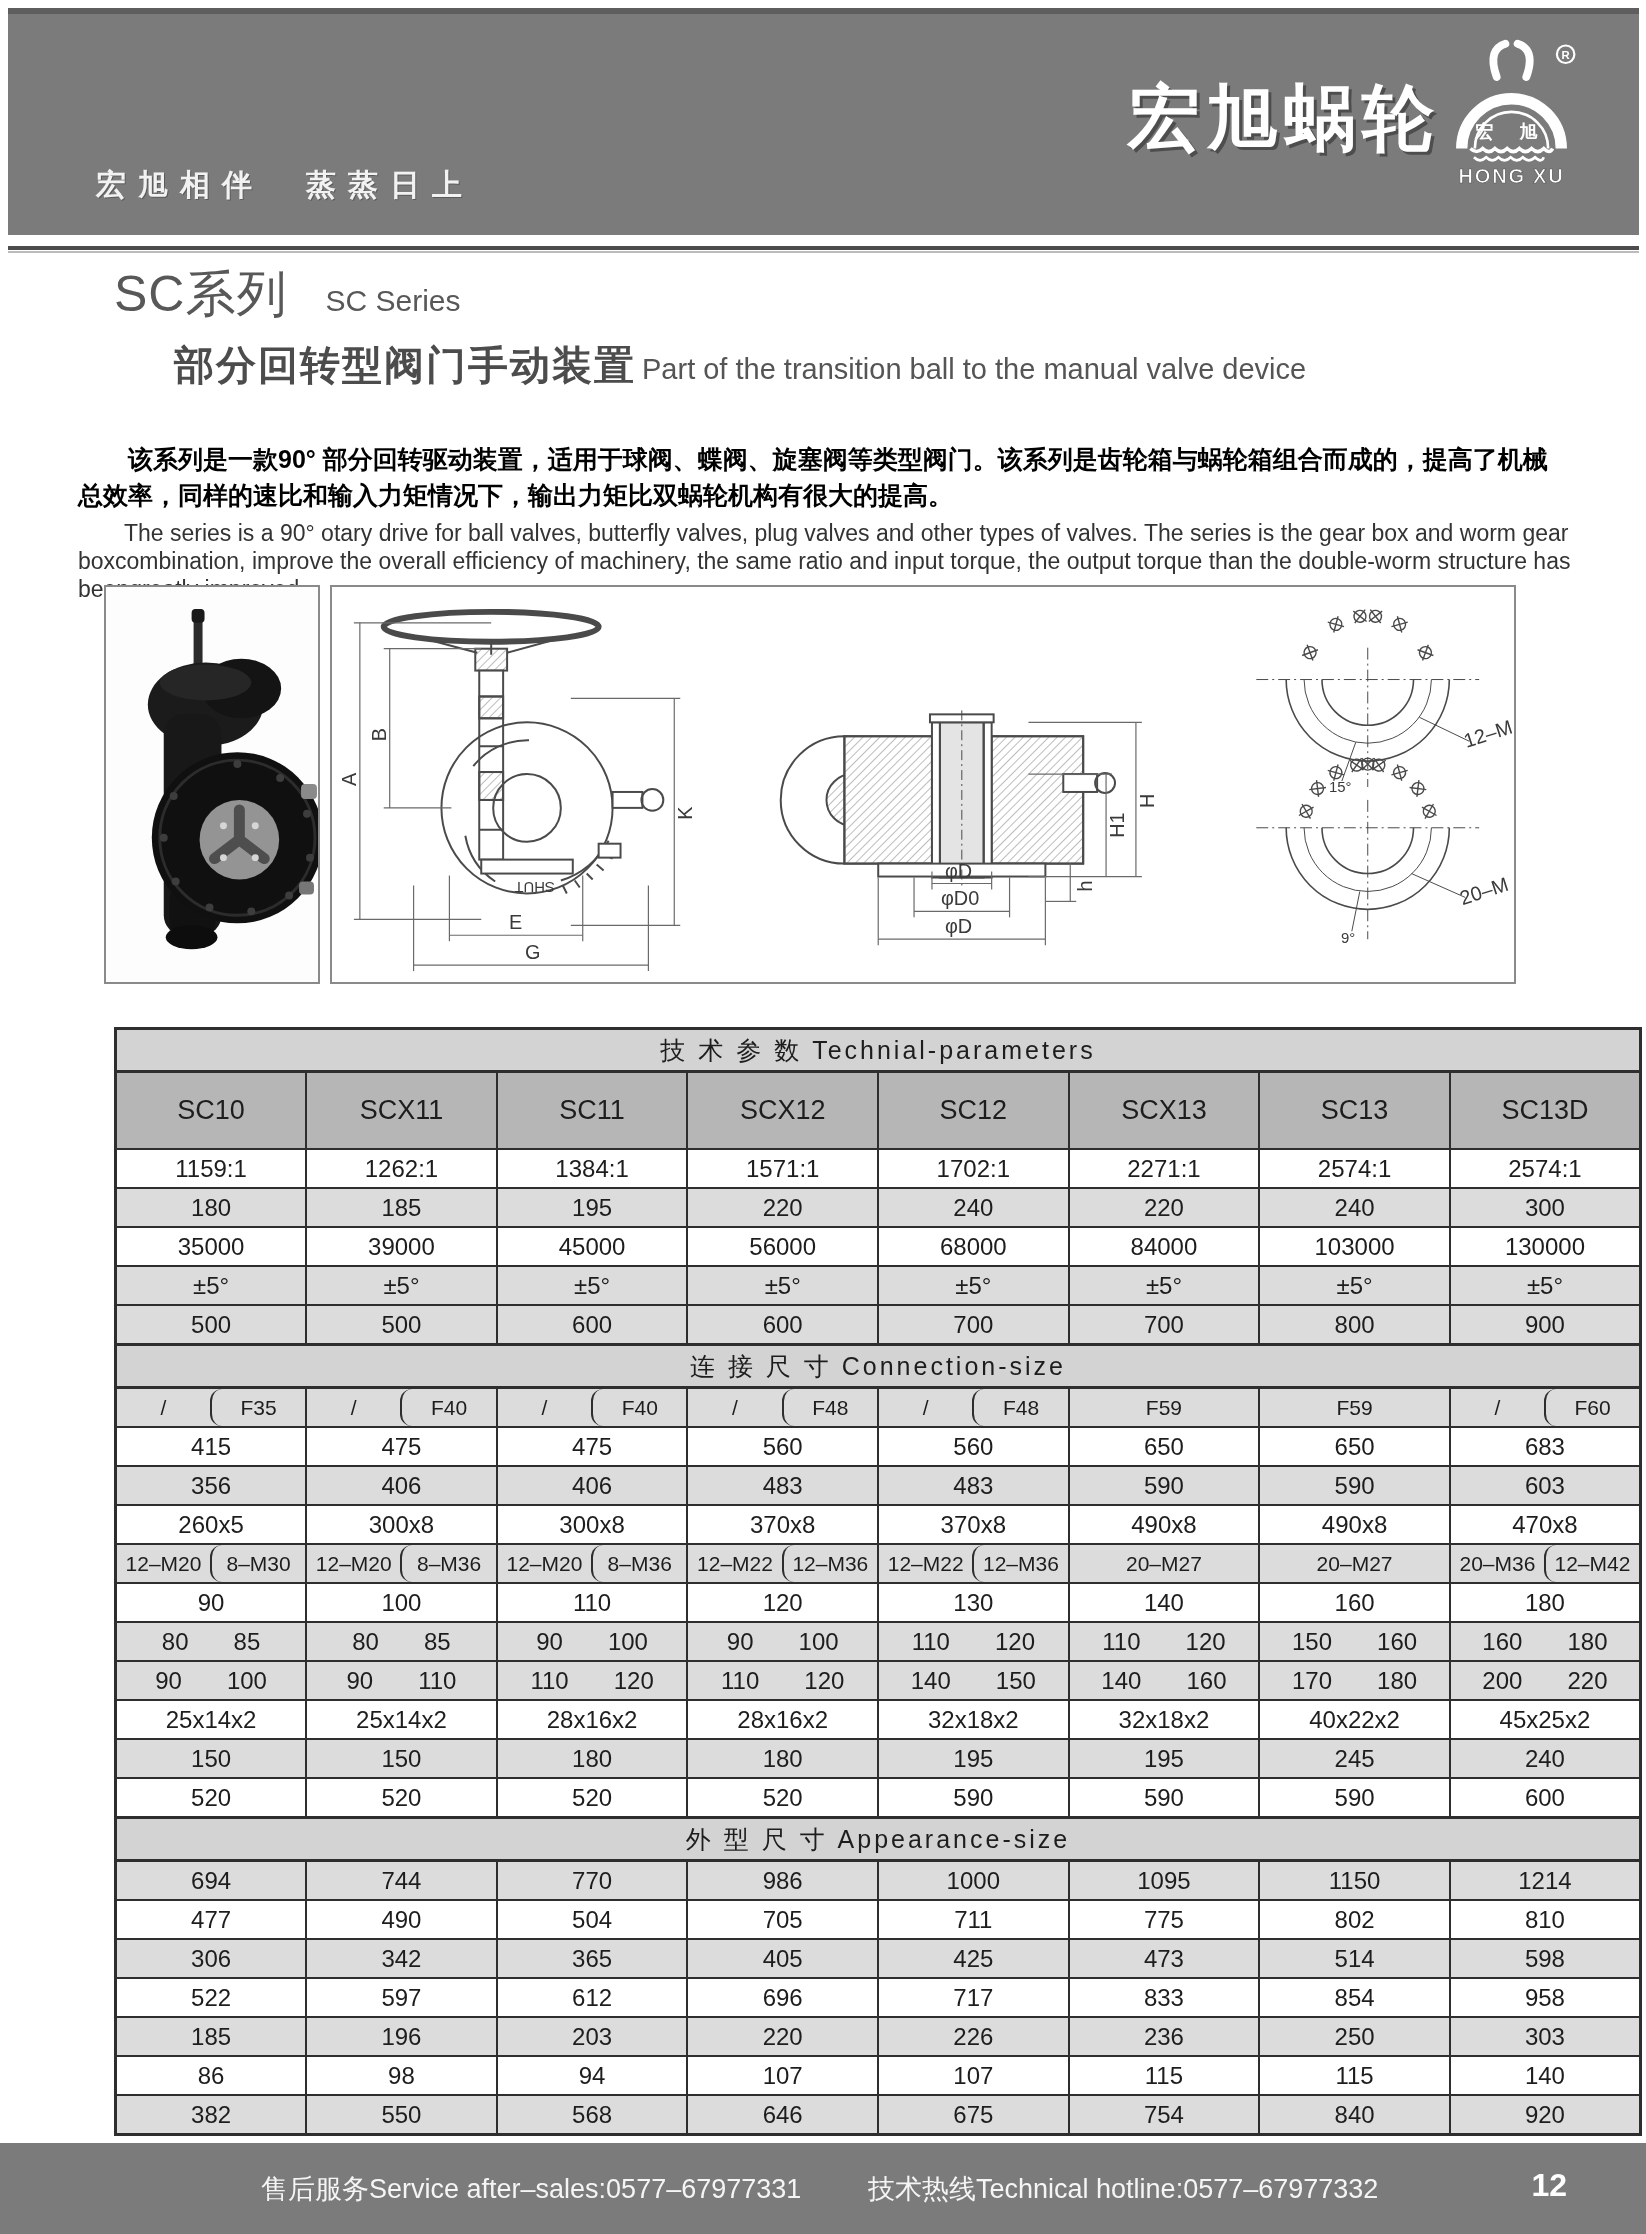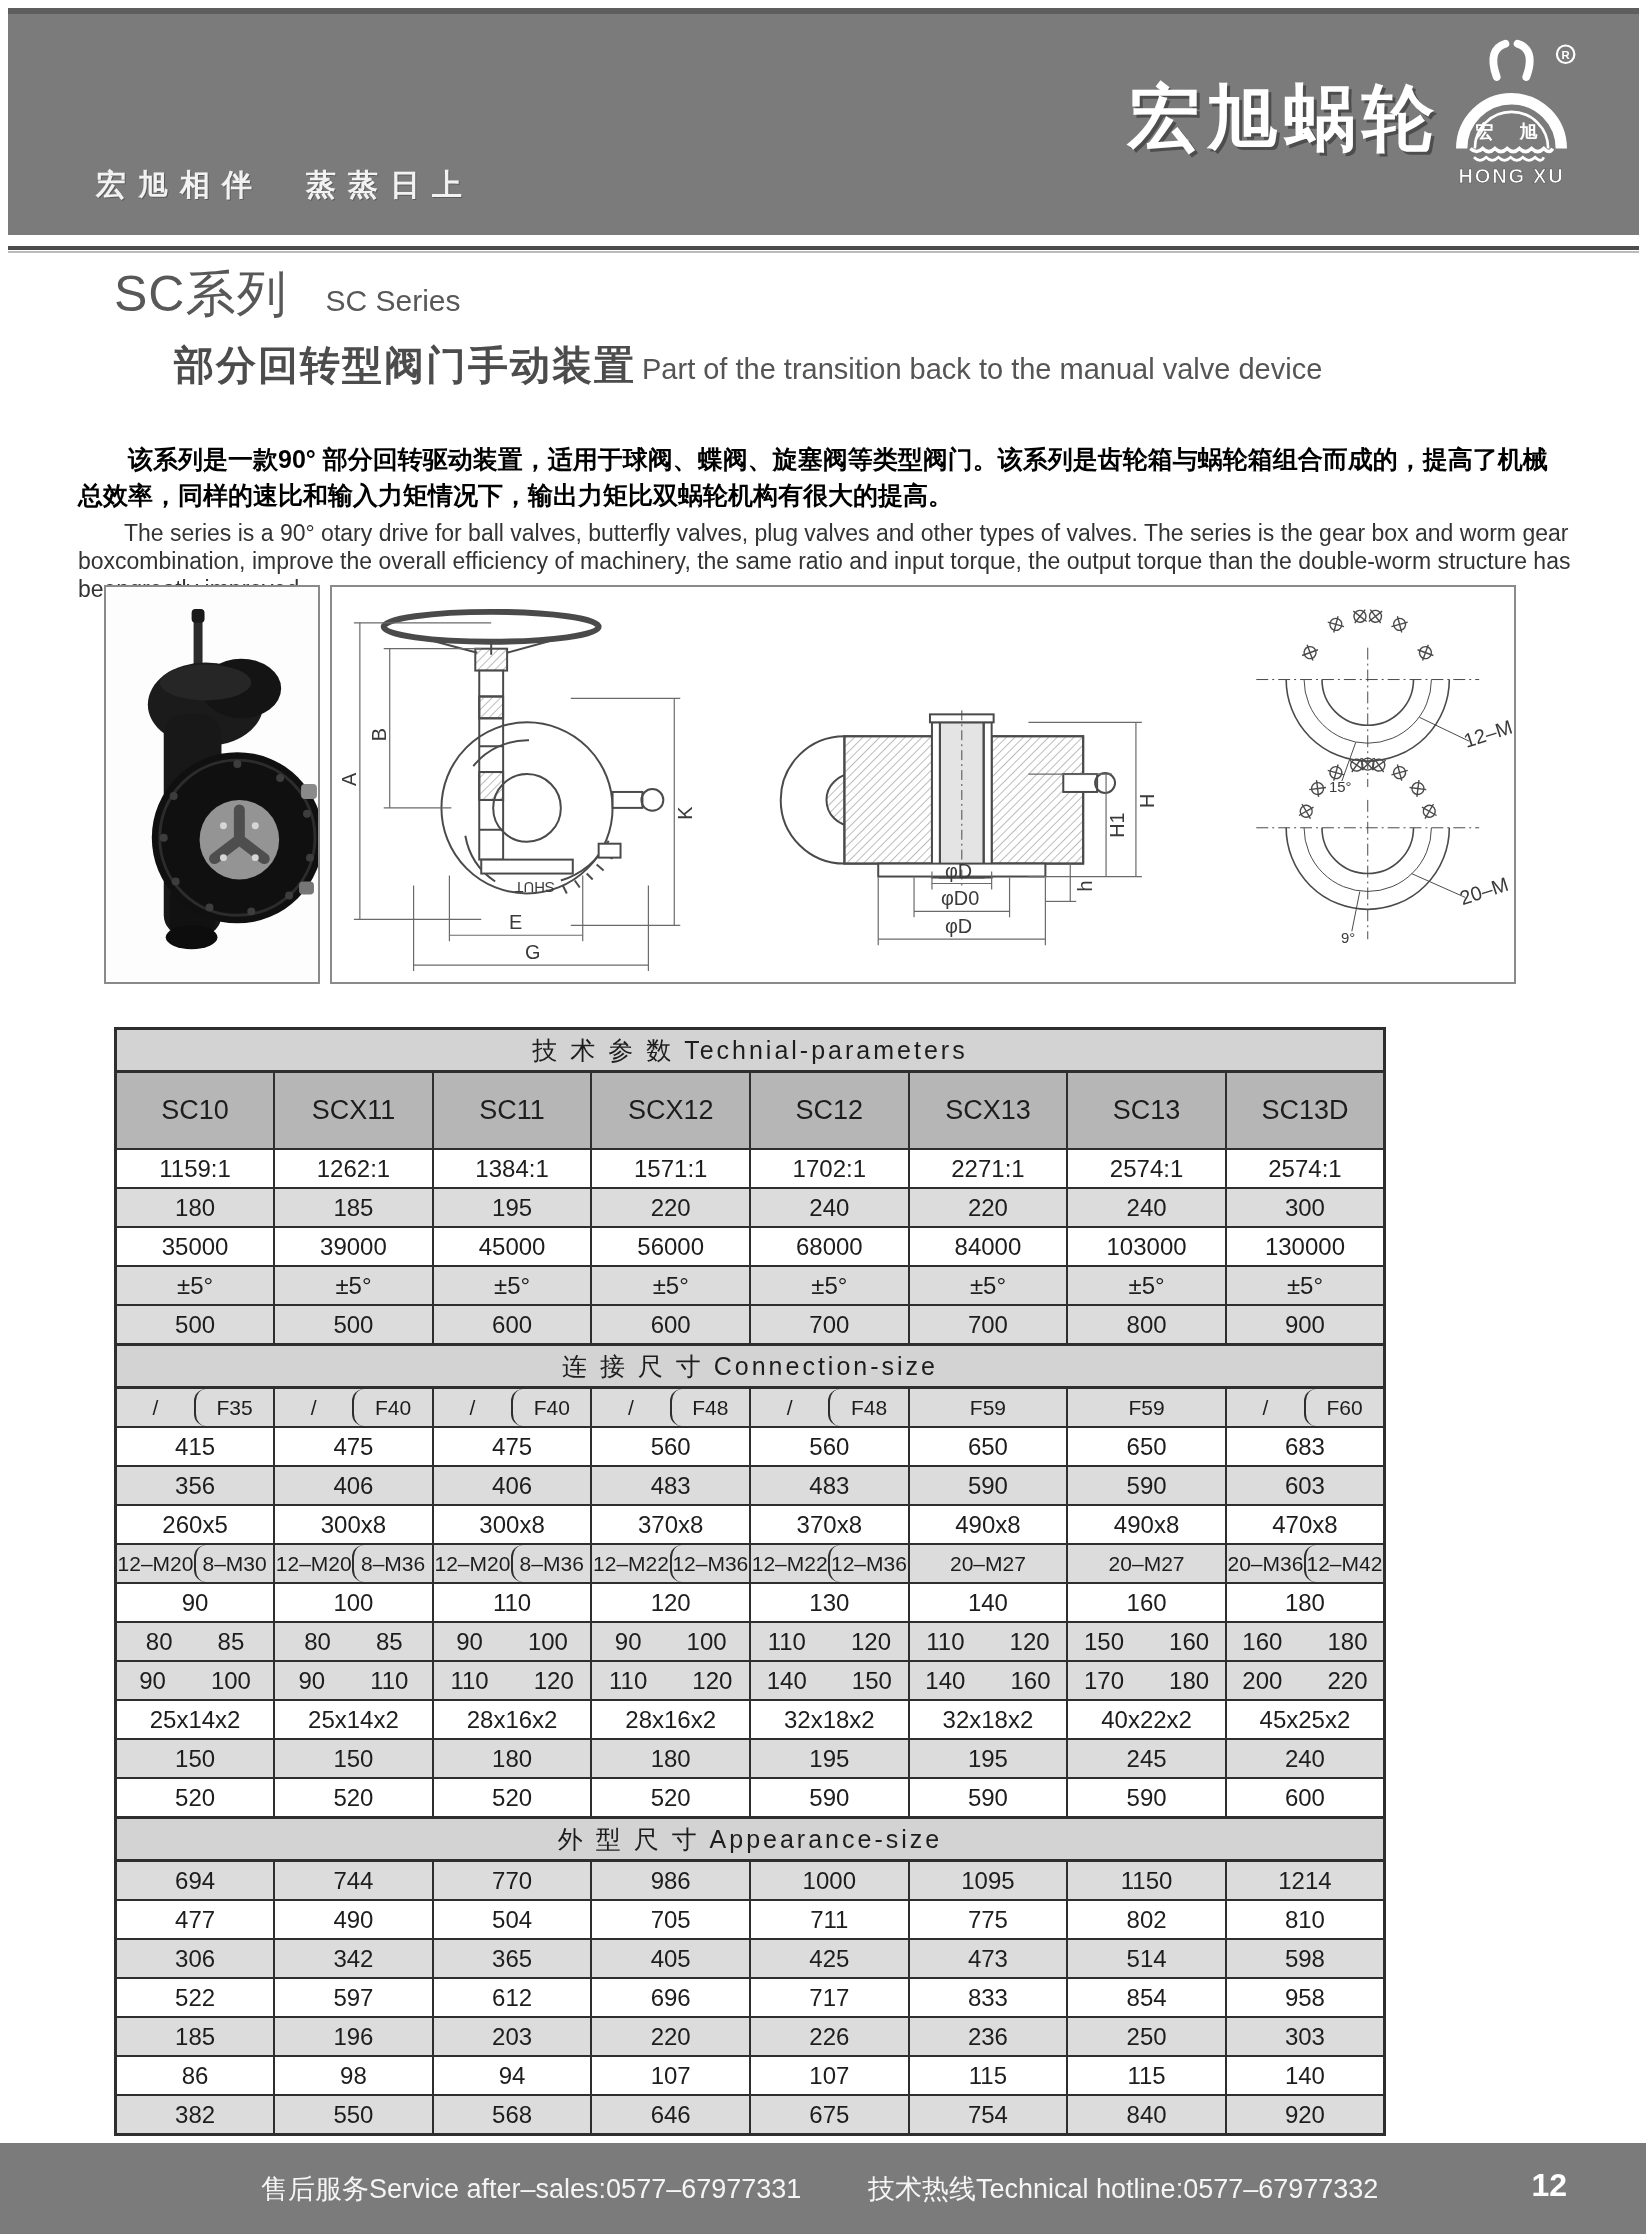--- a/index.html
+++ b/index.html
@@ -35,21 +35,21 @@
             color:#333;text-indent:2em;}
 
   
   .figures{position:absolute;left:104px;top:585px;display:flex;gap:10px;}
   .fig-panel{border:2px solid #8a8a8a;background:#fff;}
   .fig-photo{width:212px;height:395px;}
   .fig-drawing{width:1182px;height:395px;}
   .fig-panel svg{display:block;}
 
   
-  .params{position:absolute;left:114px;top:1027px;width:1272px;border-collapse:collapse;
+  .params{position:absolute;left:114px;top:1027px;width:1528px;border-collapse:collapse;
           table-layout:fixed;}
   .params td{border:2px solid #2e2e2e;text-align:center;vertical-align:middle;
              font-size:24px;color:#1d1d1d;padding:0;height:37px;overflow:hidden;}
   .params tr.section td{background:#d3d3d3;height:40px;font-size:25px;letter-spacing:3px;border-bottom:3px solid #2e2e2e;border-top:3px solid #2e2e2e;}
   .params tr.models td{background:#b6b6b6;height:75px;font-size:27px;}
   .params tr.gray td{background:#dcdcdc;}
   .params tr.white td{background:#ffffff;}
   .params td.split{padding:0;}
   .params td.split .inner{display:flex;width:100%;height:100%;align-items:center;}
   .params td.split .half{flex:1;display:flex;align-items:center;justify-content:center;height:100%;}
@@ -101,21 +101,21 @@
 
   <div class="rule"></div>
 
   <div class="title-block">
     <div class="t-row1">
       <span class="series-cn">SC系列</span>
       <span class="series-en">SC Series</span>
     </div>
     <div class="t-row2">
       <span class="subtitle-cn">部分回转型阀门手动装置</span>
-      <span class="subtitle-en">Part of the transition back to the manual valve device</span>
+      <span class="subtitle-en">Part of the transition ball to the manual valve device</span>
     </div>
   </div>
 
   <p class="intro-cn">该系列是一款90° 部分回转驱动装置，适用于球阀、蝶阀、旋塞阀等类型阀门。该系列是齿轮箱与蜗轮箱组合而成的，提高了机械总效率，同样的速比和输入力矩情况下，输出力矩比双蜗轮机构有很大的提高。</p>
   <p class="intro-en">The series is a 90°  otary drive for ball valves, butterfly valves, plug valves and other types of valves. The series is the gear box and worm gear boxcombination, improve the overall efficiency of machinery, the same ratio and input torque, the output torque than the double-worm structure has beengreatly improved.</p>
 
   <div class="figures">
 
     <div class="fig-panel fig-photo">
       <svg viewBox="0 0 213 397" width="212" height="395">

